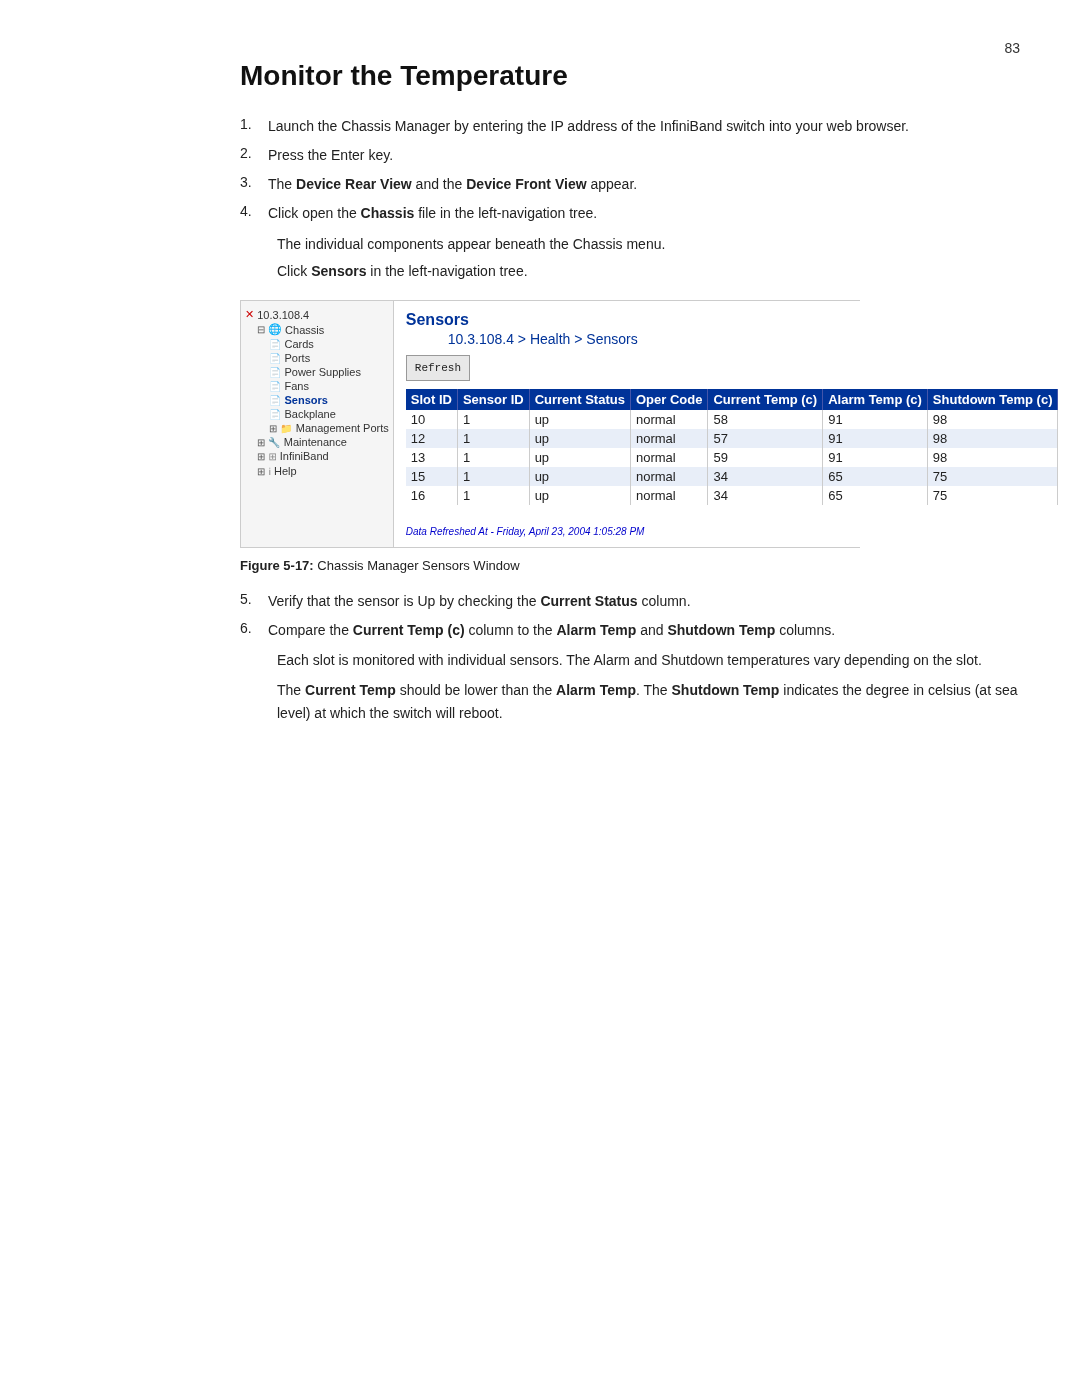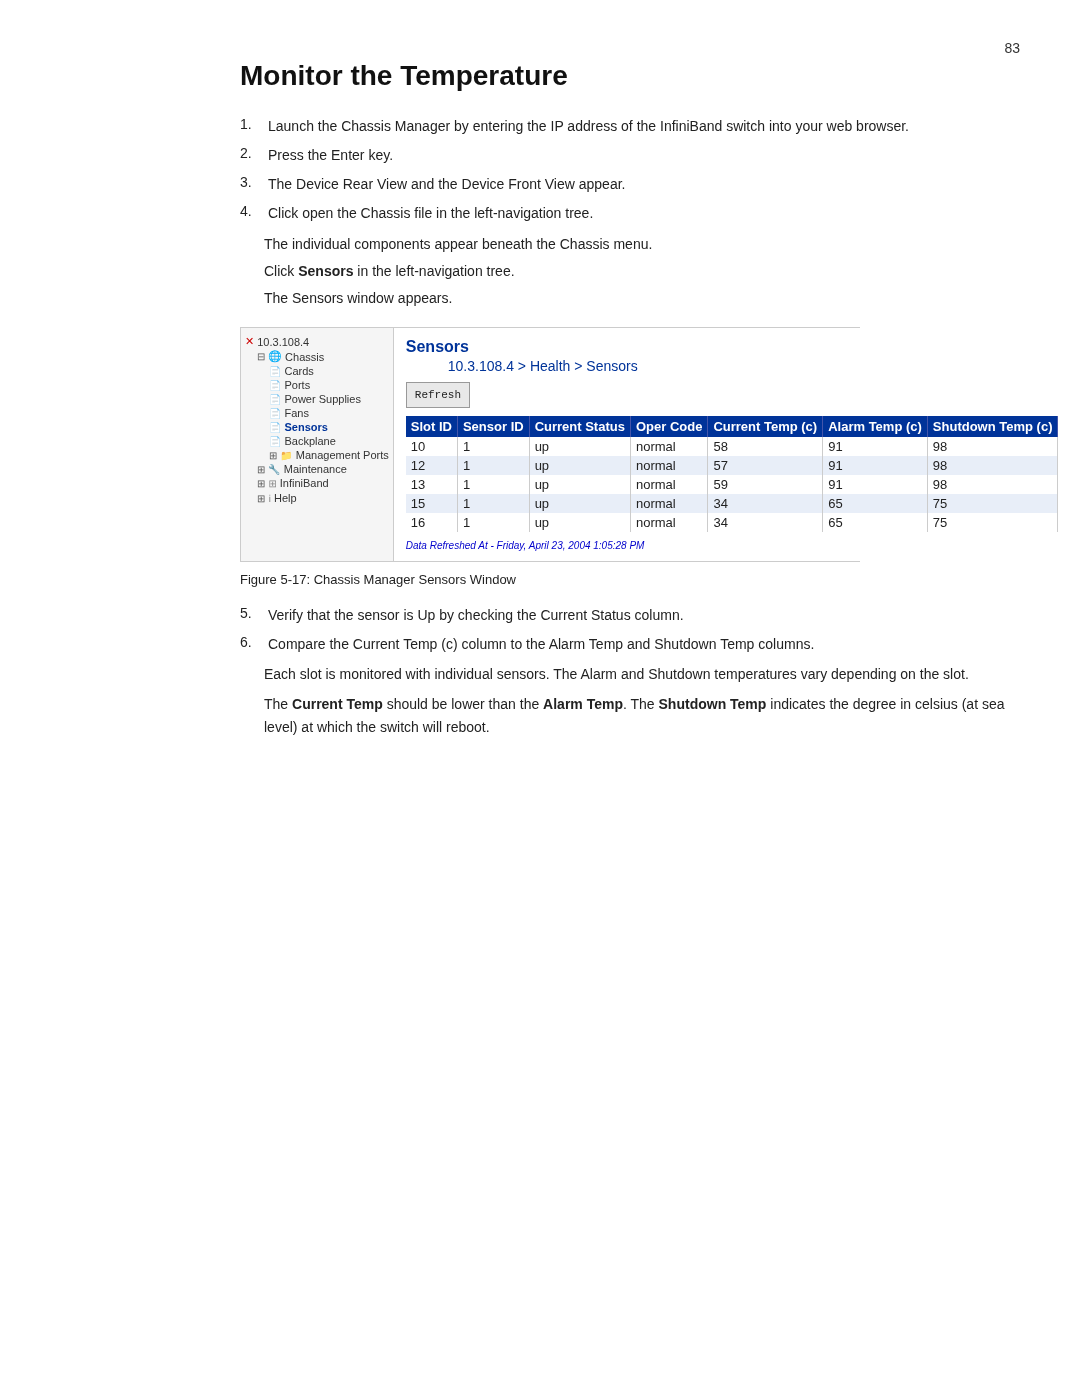--- a/index.html
+++ b/index.html
@@ -44,24 +44,24 @@
     }
     .step-num {
       min-width: 20px;
       font-size: 14px;
     }
     .step-text {
       font-size: 14px;
       line-height: 1.5;
     }
     .step-text b {
-      font-weight: normal;
+      font-weight: bold;
     }
     .indent-block {
-      margin-left: 24px;
+      margin-left: 37px;
       margin-bottom: 6px;
       font-size: 14px;
       line-height: 1.5;
     }
 
     
     .screenshot-container {
       margin: 18px 0 10px 0;
       border: 1px solid #ccc;
       display: flex;
@@ -141,30 +141,30 @@
       background: #ffffff;
     }
     table.sensors-table tbody td {
       padding: 2px 5px;
       border-right: 1px solid #ccc;
     }
     .data-refreshed {
       font-size: 10px;
       color: #0000cc;
       font-style: italic;
-      margin-top: 8px;
+      margin-top: 21px;
     }
 
     .figure-caption {
       font-size: 13px;
       margin-top: 6px;
       margin-bottom: 18px;
       color: #222;
     }
-    .figure-caption b { font-weight: normal; }
+    .figure-caption b { font-weight: bold; }
 
     .body-para {
       font-size: 14px;
       line-height: 1.6;
       margin-bottom: 8px;
     }
     .body-para b { font-weight: bold; }
     .numbered-lower {
       display: flex;
       gap: 8px;
@@ -197,21 +197,20 @@
       <span class="step-text">The <b>Device Rear View</b> and the <b>Device Front View</b> appear.</span>
     </li>
     <li>
       <span class="step-num">4.</span>
       <span class="step-text">Click open the <b>Chassis</b> file in the left-navigation tree.</span>
     </li>
   </ol>
 
   <div class="indent-block">The individual components appear beneath the Chassis menu.</div>
   <div class="indent-block">Click <b>Sensors</b> in the left-navigation tree.</div>
-  <div class="indent-block">The Sensors window appears.</div>
 
   <div class="screenshot-container">
 
     <div class="nav-panel">
 
       <div class="nav-item top-level">
         <span class="x-icon">✕</span>
         <span>10.3.108.4</span>
       </div>
 

